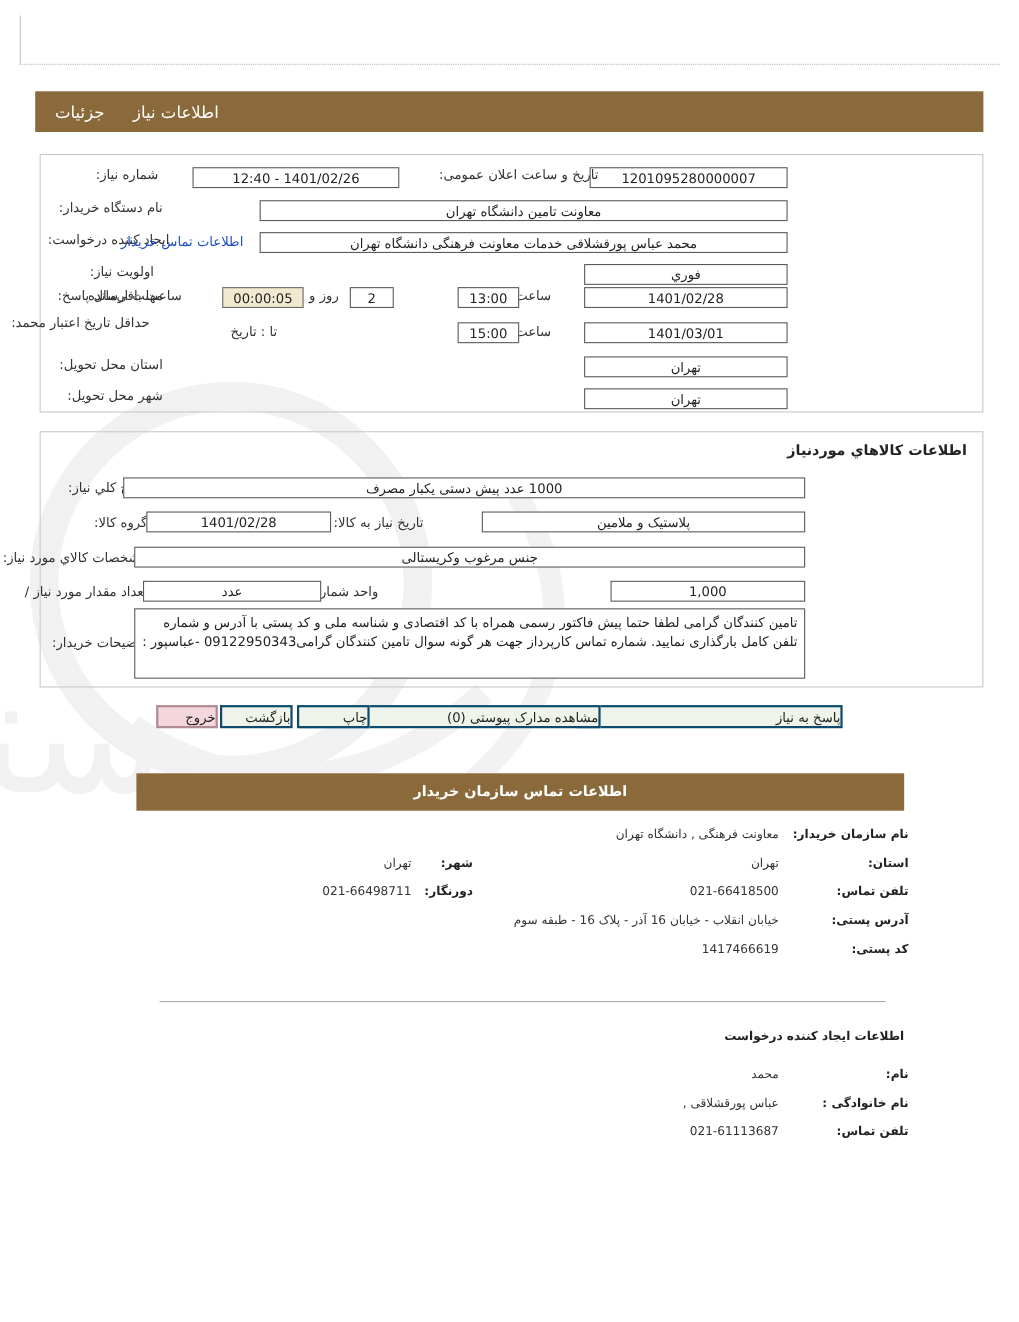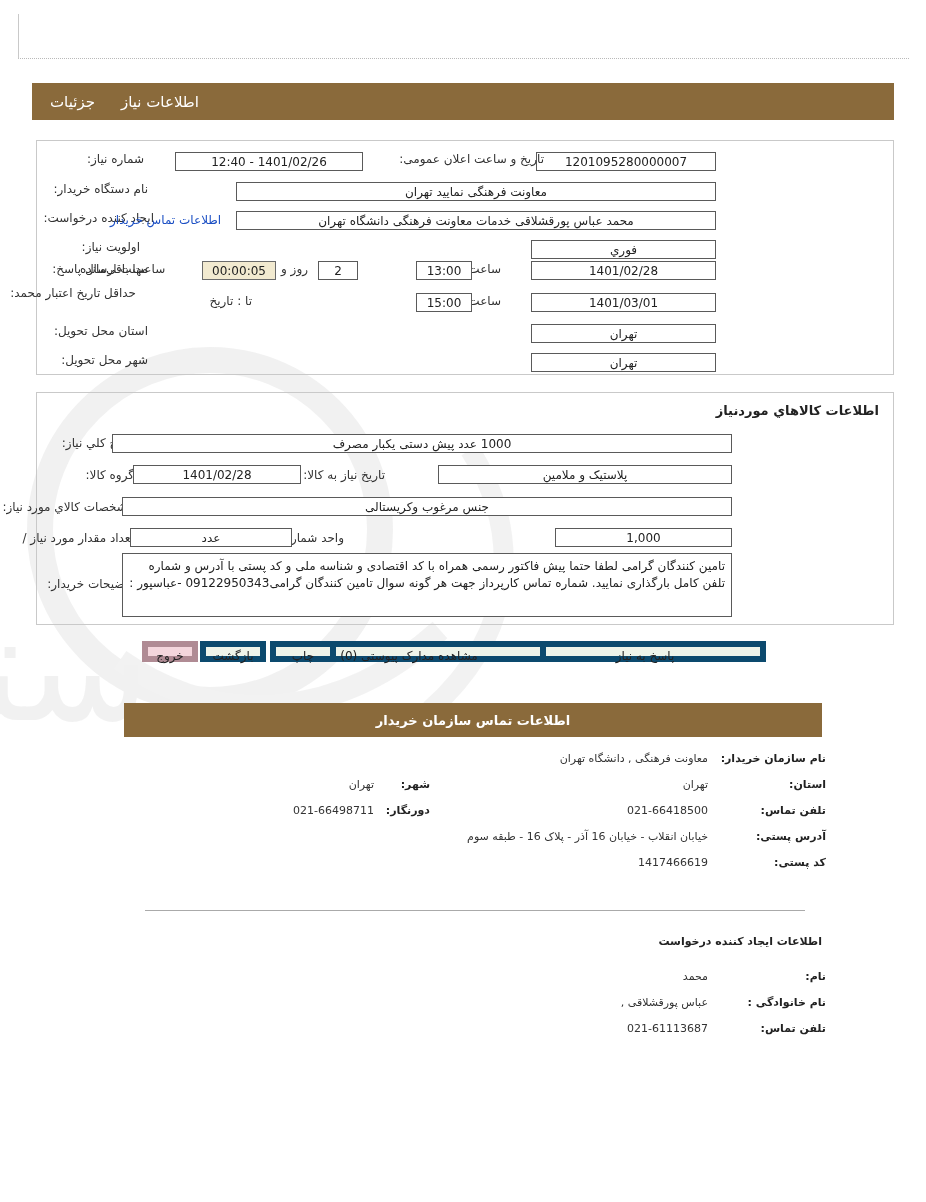--- a/index.html
+++ b/index.html
@@ -126,23 +126,23 @@
     font-size: 13px;
     color: #222;
   }
 
   
   .btn {
     position: absolute;
     height: 21px;
     line-height: 19px;
     box-sizing: border-box;
-    text-align: center;
-    font-size: 12px;
-    border: 6px solid #0c4a6e;
+    text-align: right;
+    font-size: 12px;
+    border: 2px solid #0c4a6e;
     background: #eef4ea;
     color: #222;
     cursor: pointer;
   }
   .btn.red {
     background: #f4d6dc;
     border-color: #b08b94;
   }
 
   
@@ -219,21 +219,21 @@
   </div>
   <div class="fld" style="position:absolute; left:536px; top:152px; width:180px;">1201095280000007</div>
   <div class="row" style="right:382px; top:152px;">
     <span class="lbl">تاریخ و ساعت اعلان عمومی:</span>
   </div>
   <div class="fld" style="position:absolute; left:175px; top:152px; width:188px;">1401/02/26 - 12:40</div>
 
   <div class="row" style="right:778px; top:182px;">
     <span class="lbl">نام دستگاه خریدار:</span>
   </div>
-  <div class="fld" style="position:absolute; left:236px; top:182px; width:480px;">معاونت فرهنگی نمایید تهران</div>
+  <div class="fld" style="position:absolute; left:236px; top:182px; width:480px;">معاونت تامین دانشگاه تهران</div>
 
   <div class="row" style="right:772px; top:211px;">
     <span class="lbl">ایجاد کننده درخواست:</span>
   </div>
   <div class="fld" style="position:absolute; left:236px; top:211px; width:480px;">محمد عباس پورقشلاقی خدمات معاونت فرهنگی دانشگاه تهران</div>
   <a class="link" style="position:absolute; left:110px; top:213px;" href="#">اطلاعات تماس خریدار</a>
 
   <div class="row" style="right:786px; top:240px;">
     <span class="lbl">اولویت نیاز:</span>
   </div>

